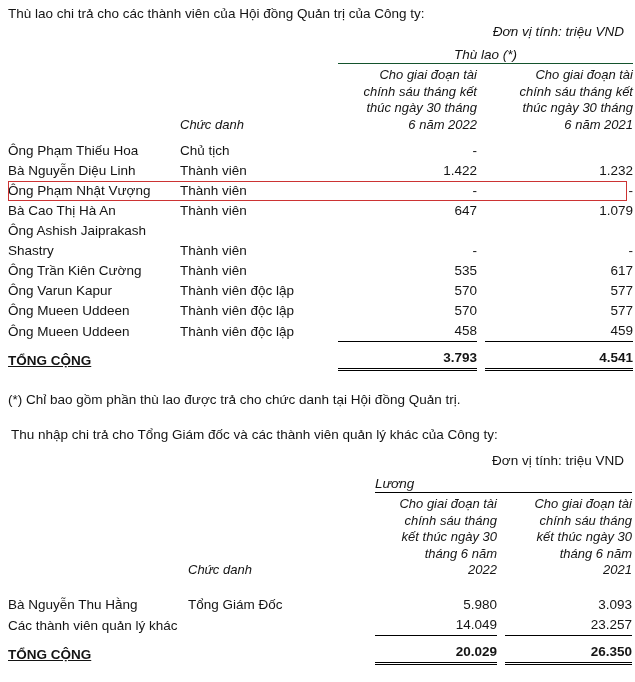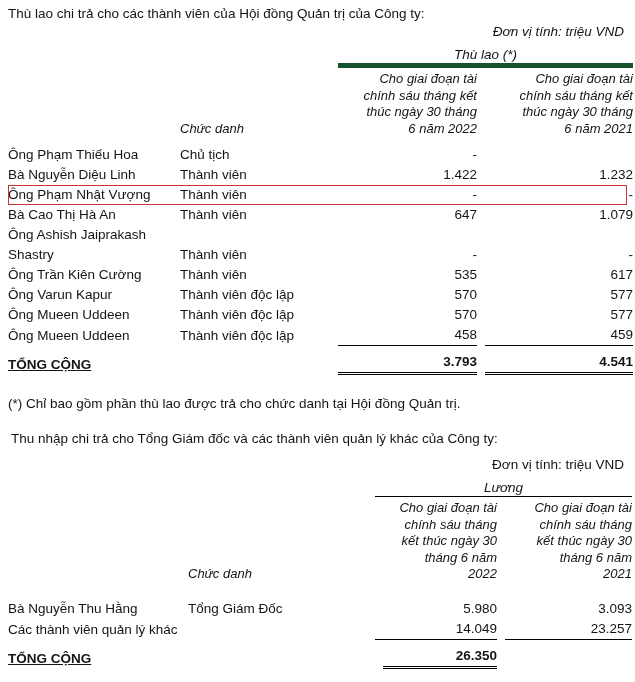--- a/index.html
+++ b/index.html
@@ -11,23 +11,23 @@
   }
   .page { padding: 4px 0 0 8px; width: 627px; box-sizing: border-box; }
 
   .title { line-height: 19px; }
   .unit { line-height: 18px; text-align: right; padding-right: 3px; }
   .italic { font-style: italic; }
 
   
   .group1 { margin-top: 5px; margin-left: 330px; width: 295px;
             text-align: center; font-style: italic; line-height: 17px;
-            border-bottom: 5px solid #14532d; }
+            border-bottom: 1px solid #14532d; }
   .group2 { margin-top: 5px; margin-left: 367px; width: 257px;
-            text-align: center; font-style: italic; line-height: 17px;
+            font-style: italic; line-height: 17px;
             border-bottom: 1px solid #000; }
 
   
   .g1 { display: grid; grid-template-columns: 172px 158px 139px 156px; align-items: end; }
   .g2 { display: grid; grid-template-columns: 180px 187px 122px 135px; align-items: end; }
 
   .hdr { margin-top: 3px; font-style: italic; font-size: 13px; line-height: 16.5px; }
   .hdr .h { text-align: right; white-space: pre-line; }
   .hdr .role-h { text-align: left; }
 
@@ -178,16 +178,17 @@
       <div>Các thành viên quản lý khác</div>
       <div></div>
       <div class="num u">14.049</div>
       <div class="num u v2">23.257</div>
     </div>
 
   </div>
 
   <div class="g2 total">
     <div class="lbl">TỔNG CỘNG</div>
+    <div class="num dbl">20.029</div>
     <div class="num dbl v2">26.350</div>
   </div>
 
 </div>
 
 </body></html>

